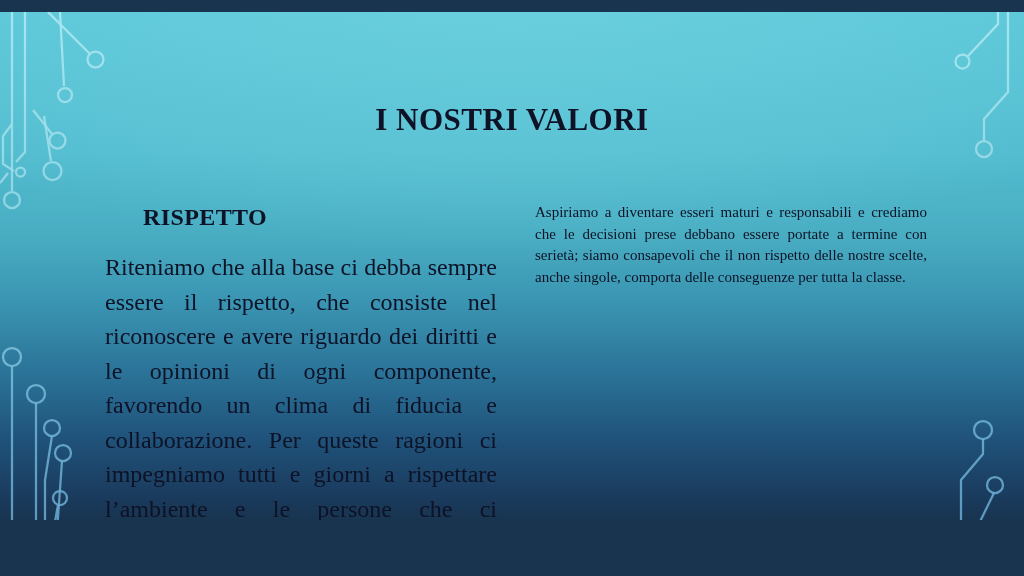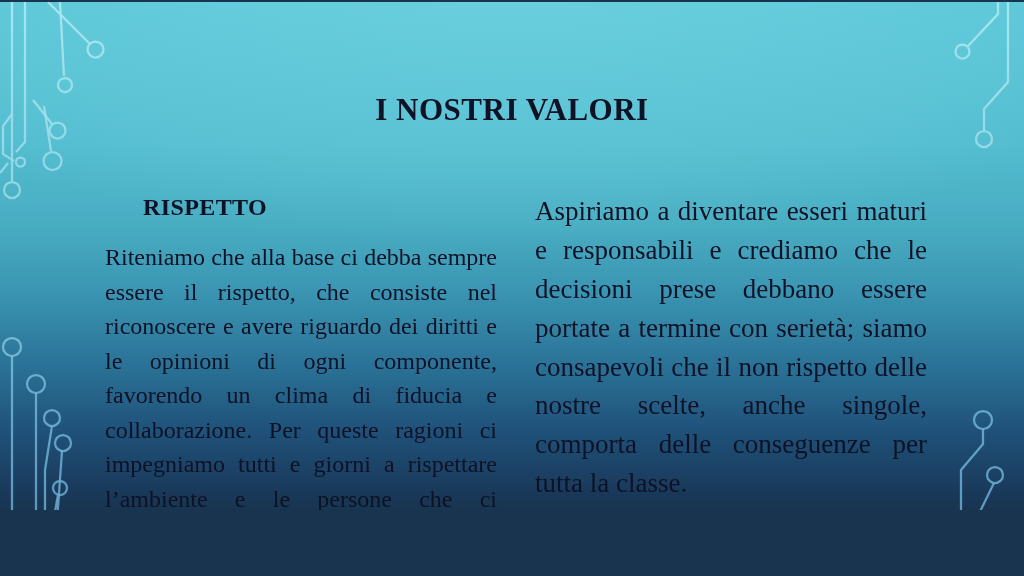--- a/index.html
+++ b/index.html
@@ -4,21 +4,21 @@
 <style>
   html, body {
     margin: 0;
     padding: 0;
     background: #18344f;
   }
   .slide {
     position: relative;
     width: 1024px;
     height: 508px;
-    margin: 2px auto;
+    margin: 12px auto;
     overflow: hidden;
     font-family: "Liberation Serif", "DejaVu Serif", serif;
     background:
       radial-gradient(115% 85% at 50% -5%,
         rgba(125,218,231,0.50) 0%,
         rgba(125,218,231,0.18) 45%,
         rgba(125,218,231,0) 62%),
       linear-gradient(180deg,
         #58c5d6 0%,
         #52bccf 28%,
@@ -67,21 +67,21 @@
     color: var(--text, #0d1226);
   }
   .col-left .col-heading { padding-left: 38px; }
   .col-body {
     margin: 0;
     text-align: justify;
     color: var(--text, #0d1226);
     line-height: 1.44;
   }
   .col-left  .col-body { font-size: 24px; }
-  .col-right .col-body { font-size: 27px; }
+  .col-right .col-body { font-size: 15px; }
 </style>
 </head>
 <body>
 
 <div class="slide">
 
   <svg class="deco deco-left" width="170" height="576" viewBox="0 0 170 576" aria-hidden="true">
     <defs>
       <linearGradient id="lgL" x1="0" y1="0" x2="0" y2="576" gradientUnits="userSpaceOnUse">
         <stop offset="0" stop-color="#a9e7f0" stop-opacity="0.95"></stop>

